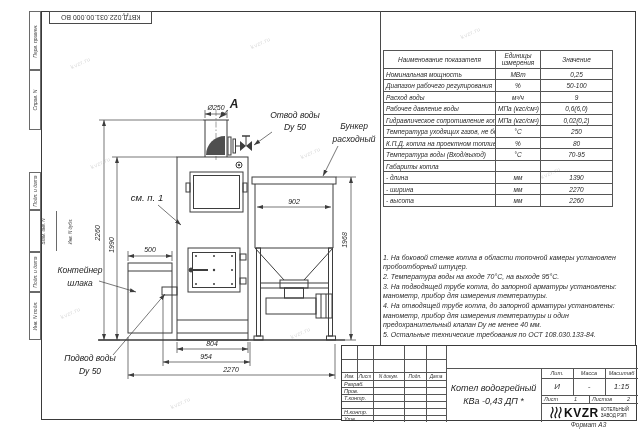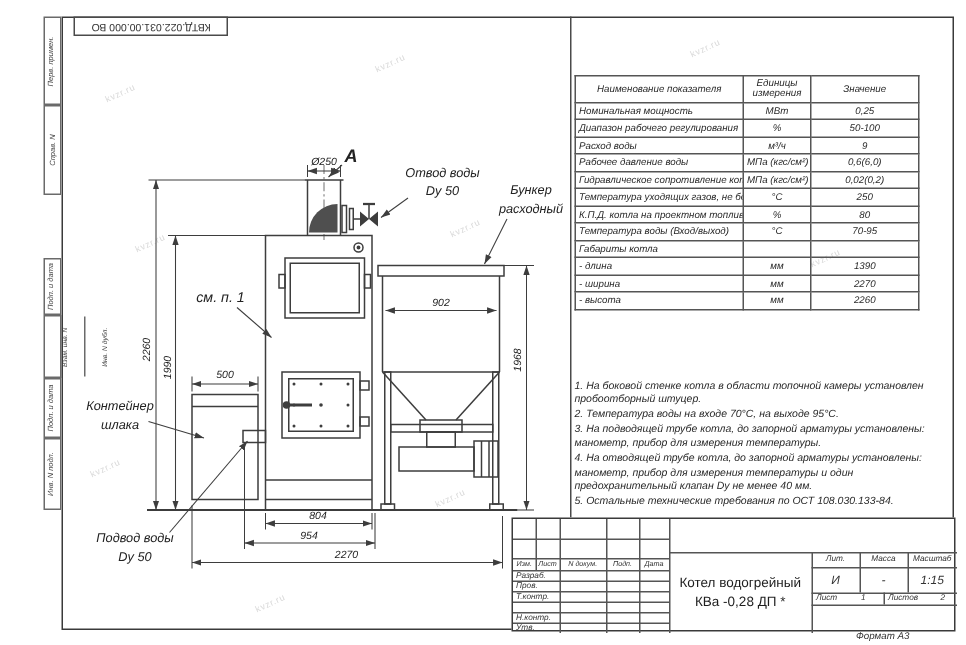--- a/index.html
+++ b/index.html
@@ -36,21 +36,21 @@
   .notes{position:absolute;left:383px;top:253px;width:250px;font-style:italic;font-size:7px;line-height:1.3;color:#2a2a2a;}
   .notes p{margin:0 0 1px 0;}
   .notes .fuel{margin-top:6px;}
   
   .tb{position:absolute;left:341px;top:345px;width:296px;height:76px;border:1.3px solid #3a3a3a;box-sizing:border-box;background:#fff;}
   .tb .ln{position:absolute;background:#555;}
   .tb .txt{position:absolute;font-size:5.5px;font-style:italic;color:#333;white-space:nowrap;}
   .docnum{position:absolute;left:104px;top:0;width:192px;height:22px;display:flex;align-items:center;justify-content:center;
           font-size:13px;letter-spacing:.4px;color:#1e1e1e;}
   .nameclr{position:absolute;left:104px;top:22px;width:95px;height:54px;display:flex;flex-direction:column;
-           align-items:center;justify-content:center;font-size:9px;line-height:1.4;color:#1e1e1e;}
+           align-items:center;justify-content:center;font-size:9px;font-style:italic;line-height:1.4;color:#1e1e1e;}
   .logo{position:absolute;left:199px;top:57px;width:97px;height:19px;display:flex;align-items:center;justify-content:center;gap:2px;}
   .logo .kv{font-weight:bold;font-size:12px;letter-spacing:.5px;color:#111;}
   .logo .sub{display:flex;flex-direction:column;font-size:4.5px;line-height:1.2;color:#222;}
   .fmt{position:absolute;left:540px;top:421px;width:97px;text-align:center;font-size:6.5px;font-style:italic;color:#333;}
   
   svg text{font-family:"Liberation Sans",sans-serif;font-style:italic;fill:#222;}
   svg .dim{font-size:7px;}
   svg .lbl{font-size:8.5px;}
   svg .big{font-size:12px;font-weight:bold;}
 </style>
@@ -365,32 +365,42 @@
 
     <span class="txt" style="left:2px;top:35px;">Разраб.</span>
     <span class="txt" style="left:2px;top:42px;">Пров.</span>
     <span class="txt" style="left:2px;top:49px;">Т.контр.</span>
     <span class="txt" style="left:2px;top:56px;"></span>
     <span class="txt" style="left:2px;top:63px;">Н.контр.</span>
     <span class="txt" style="left:2px;top:70px;">Утв.</span>
 
     <div class="nameclr">
       <span>Котел водогрейный</span>
-      <span>КВа -0,28 ДП *</span>
+      <span>КВа -0,43 ДП *</span>
     </div>
 
     <span class="txt" style="left:199px;top:24px;width:32px;text-align:center;">Лит.</span>
     <span class="txt" style="left:231px;top:24px;width:32px;text-align:center;">Масса</span>
     <span class="txt" style="left:263px;top:24px;width:33px;text-align:center;">Масштаб</span>
     <span class="txt" style="left:199px;top:36px;width:32px;text-align:center;font-size:8px;">И</span>
     <span class="txt" style="left:231px;top:36px;width:32px;text-align:center;font-size:8px;">-</span>
     <span class="txt" style="left:263px;top:36px;width:33px;text-align:center;font-size:8px;">1:15</span>
 
     <span class="txt" style="left:202px;top:50px;">Лист</span>
     <span class="txt" style="left:232px;top:50px;">1</span>
     <span class="txt" style="left:250px;top:50px;">Листов</span>
     <span class="txt" style="left:285px;top:50px;">2</span>
 
+    <div class="logo">
+      <svg width="12" height="13" viewBox="0 0 12 13">
+        <path d="M2,1 q2,3 0,6 q-2,3 0,5 M6,1 q2,3 0,6 q-2,3 0,5 M10,1 q2,3 0,6 q-2,3 0,5" stroke="#111" stroke-width="1.3" fill="none"></path>
+      </svg>
+      <span class="kv">KVZR</span>
+      <span class="sub">
+        <span>КОТЕЛЬНЫЙ</span>
+        <span>ЗАВОД РЭП</span>
+      </span>
+    </div>
   </div>
 
   <div class="fmt">Формат А3</div>
 
 </div>
 
 </body></html>

